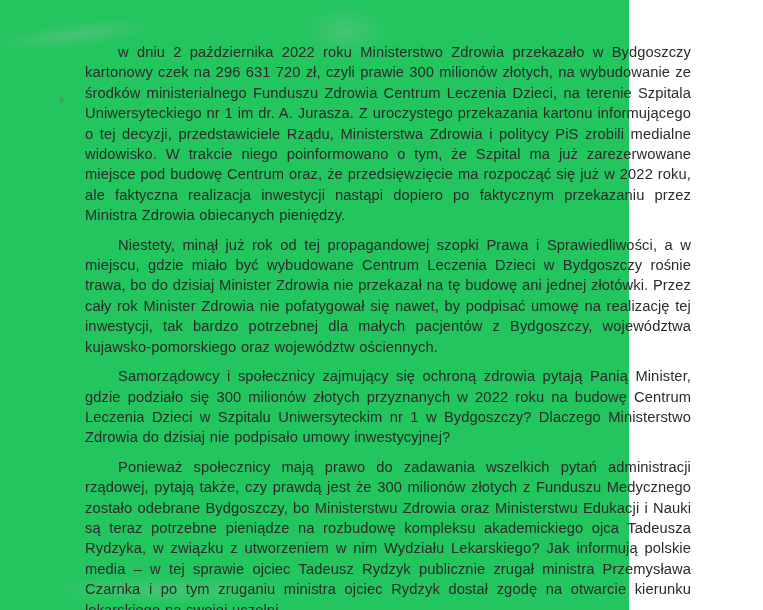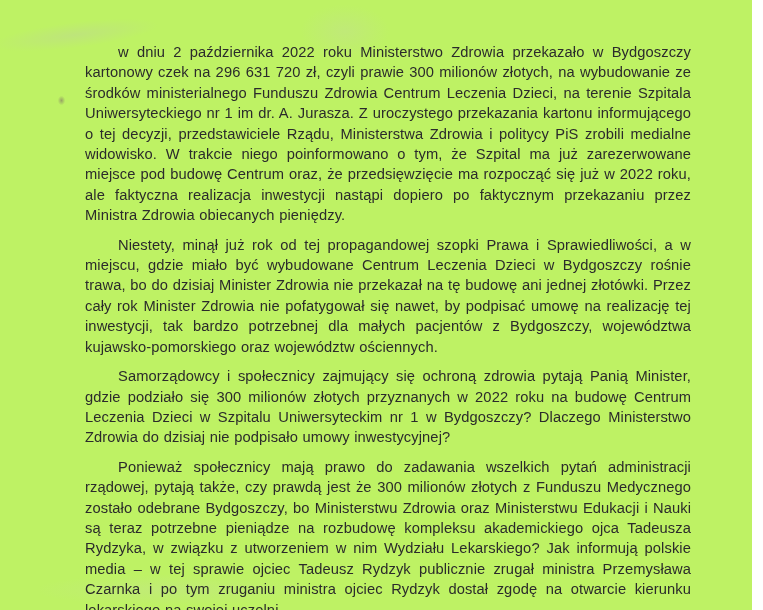--- a/index.html
+++ b/index.html
@@ -11,23 +11,23 @@
     width: 763px;
     height: 610px;
     overflow: hidden;
     position: relative;
     font-family: "Liberation Sans", sans-serif;
   }
   .page {
     position: absolute;
     top: 0;
     left: 0;
-    width: 752px;
+    width: 629px;
     height: 610px;
-    background: #bef264;
+    background: #22c55e;
   }
   .text-block {
     position: absolute;
     top: 42px;
     left: 85px;
     width: 606px;
     color: #2b2b2b;
   }
   .text-block p {
     margin: 0 0 9px 0;

